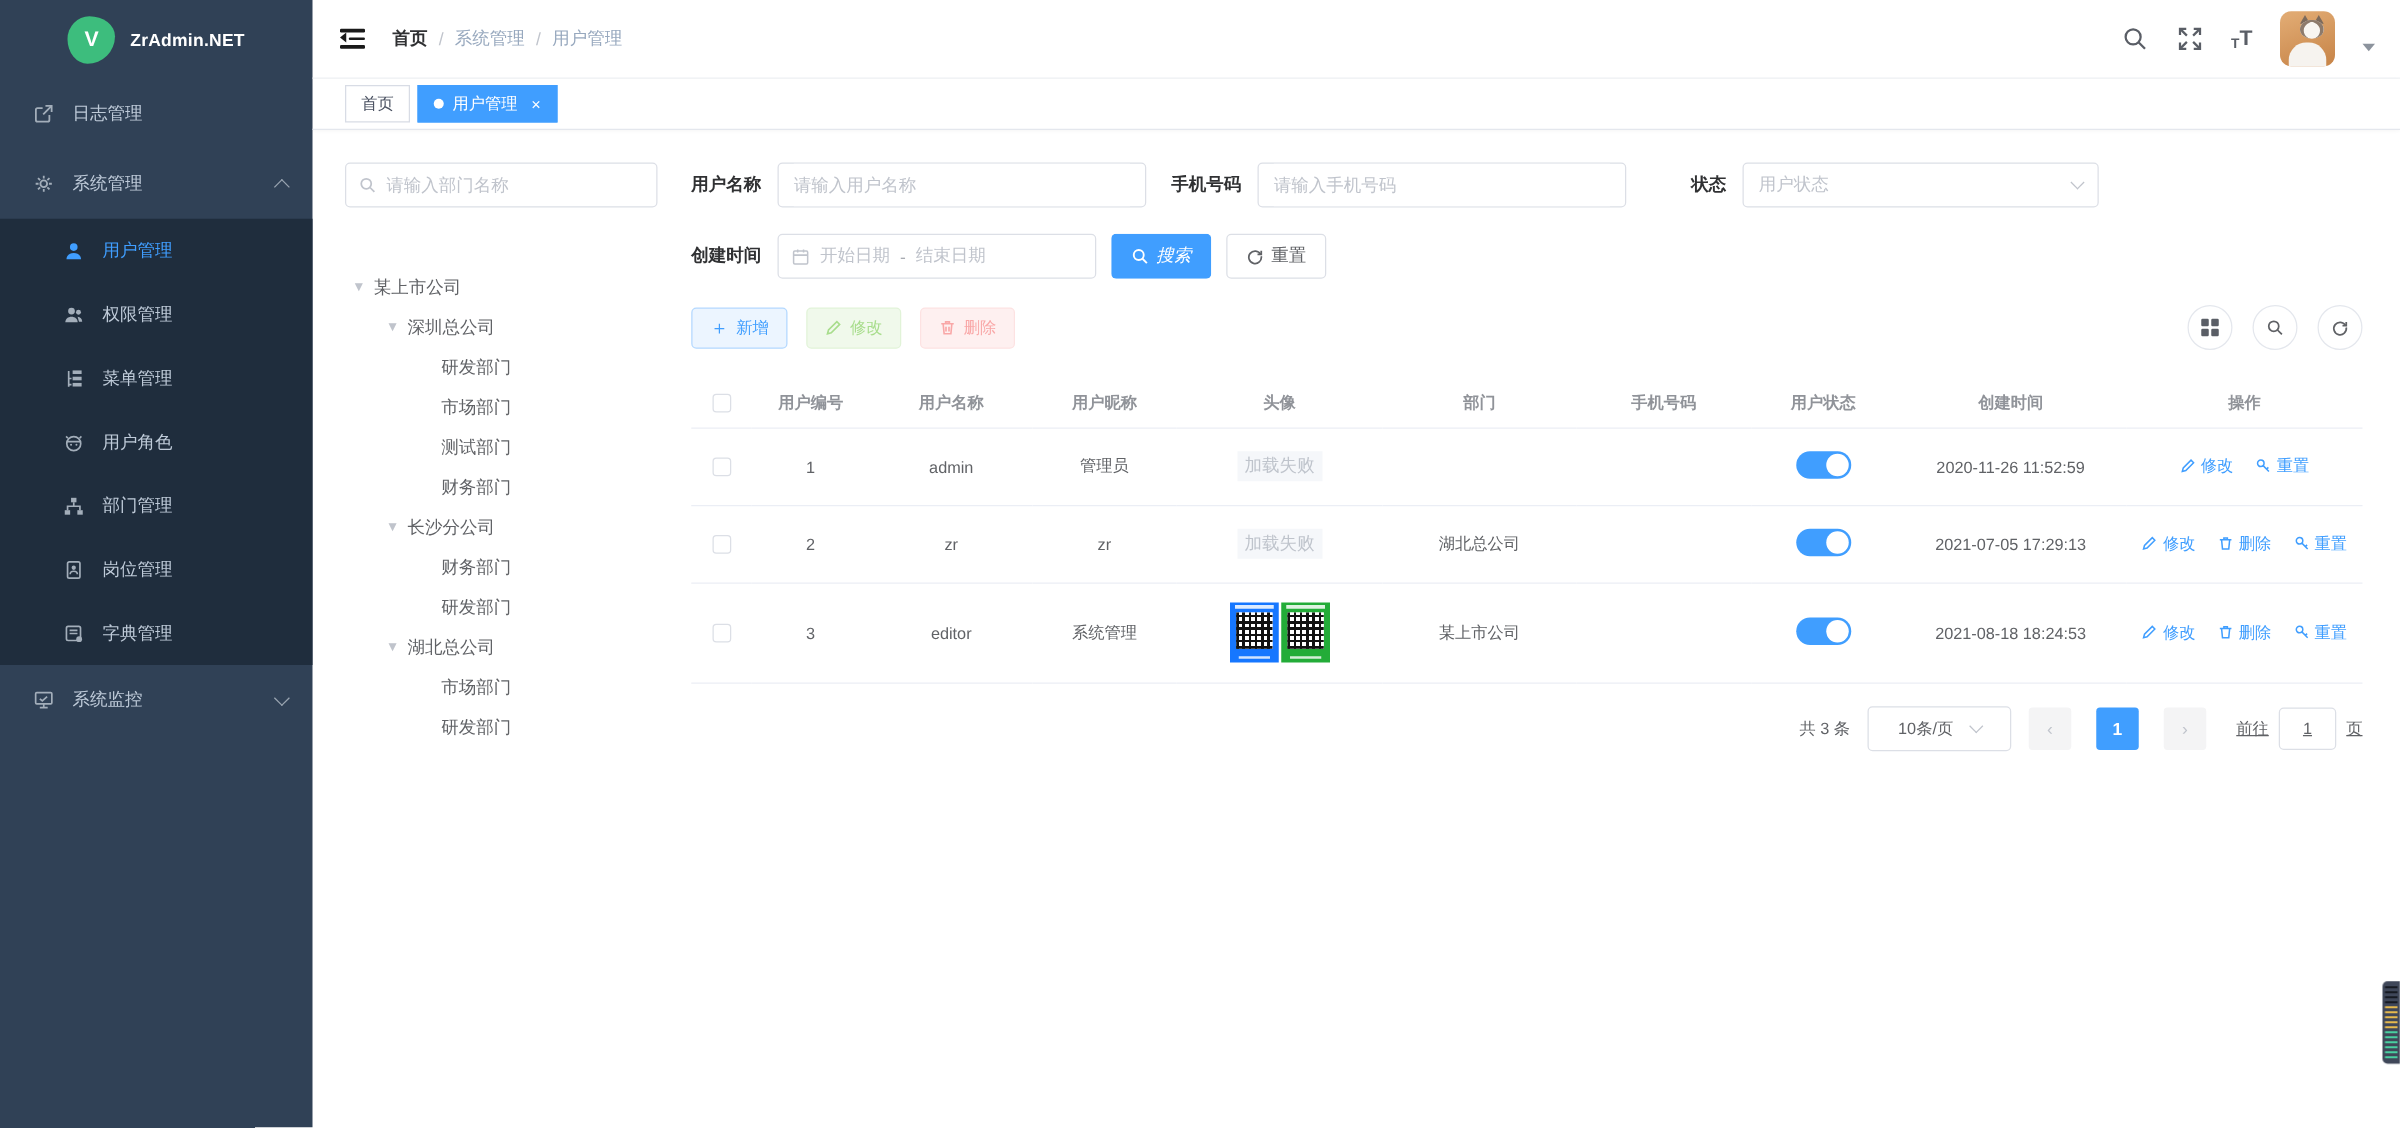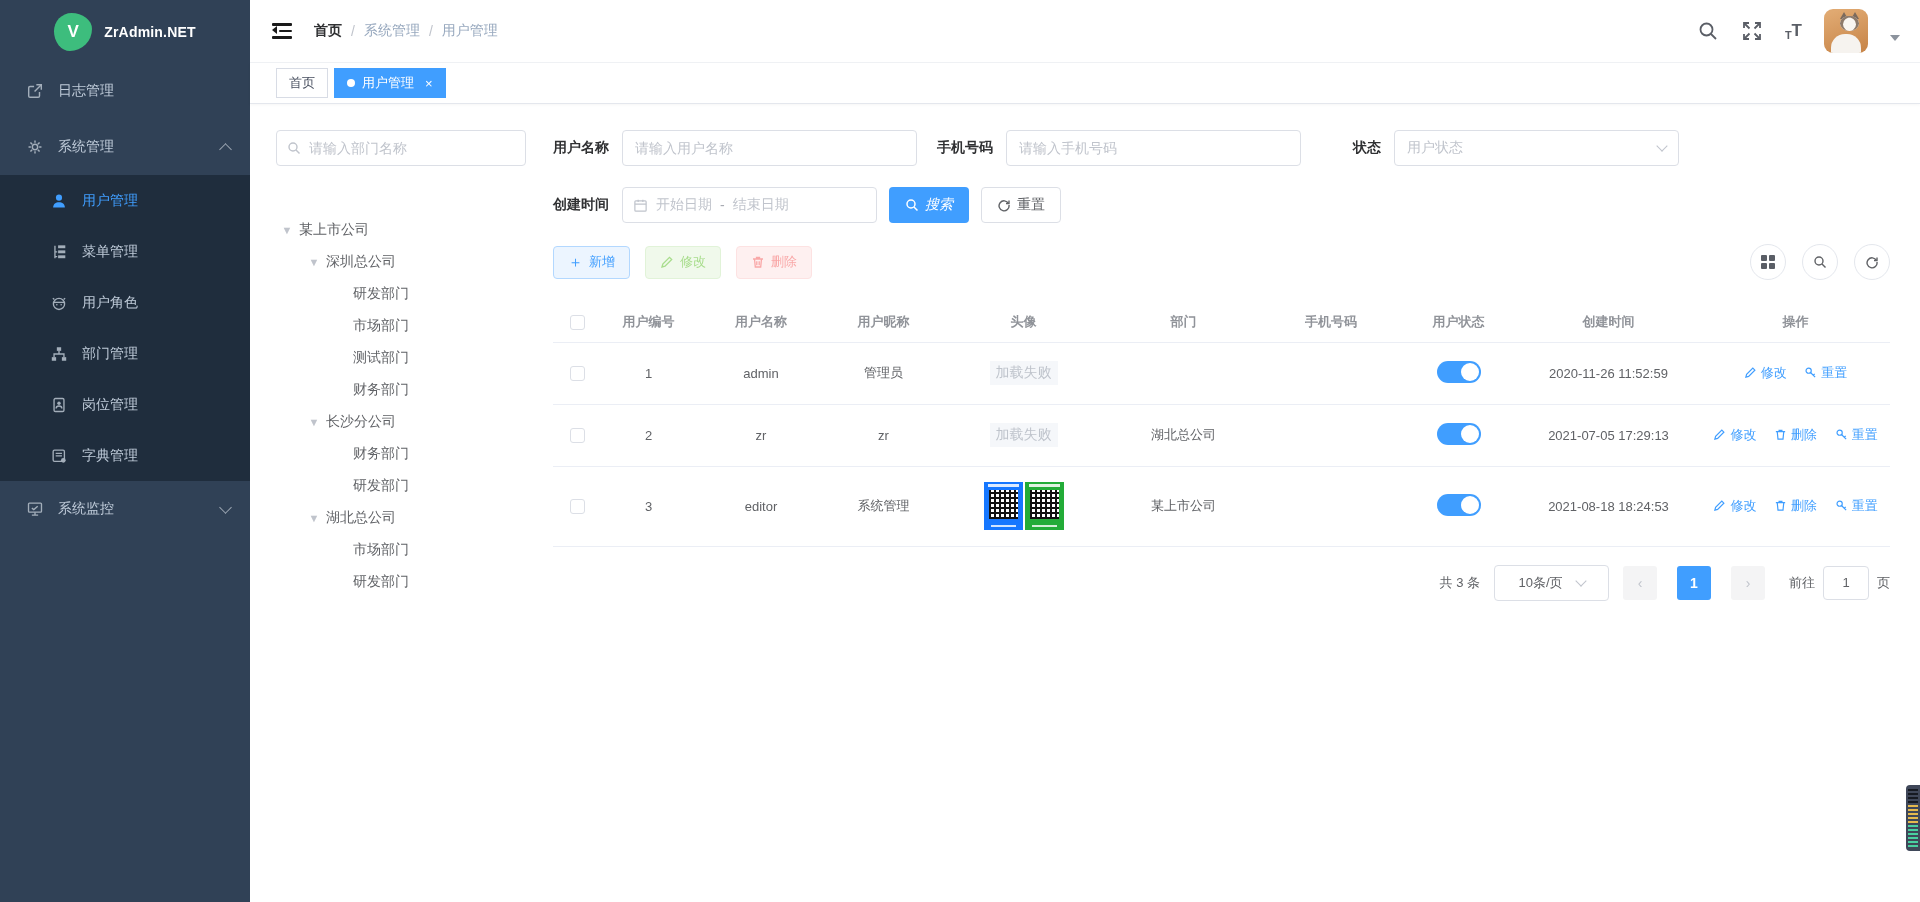--- a/index.html
+++ b/index.html
@@ -114,21 +114,21 @@
   .qr .bar { position:absolute; top:2px; left:4px; right:4px; height:3px; background:rgba(255,255,255,.85); }
   .qr .code { position:absolute; top:8px; left:5px; width:29px; height:29px; background:#fff;
     background-image:repeating-linear-gradient(0deg,#111 0 2px,transparent 2px 5px),repeating-linear-gradient(90deg,#111 0 2px,#fff 2px 5px); }
   .qr .foot { position:absolute; bottom:3px; left:7px; right:7px; height:2.5px; background:rgba(255,255,255,.8); }
 
   
   .pagination { display:flex; align-items:center; justify-content:flex-end; margin-top:18px; gap:14px; font-size:13px; color:#606266; }
   .pg-select { width:115px; height:36px; border:1px solid #dcdfe6; border-radius:4px; display:flex; align-items:center; justify-content:center; gap:14px; color:#606266; cursor:pointer; }
   .pg-btn { width:34px; height:34px; background:#f4f4f5; border-radius:3px; display:flex; align-items:center; justify-content:center; color:#c0c4cc; font-size:14px; cursor:pointer; }
   .pg-btn.current { background:#409eff; color:#fff; font-weight:bold; margin:0 6px; }
-  .pg-goto { display:flex; align-items:center; gap:8px; margin-left:10px; }
+  .pg-goto { display:flex; align-items:center; gap:8px; margin-left:10px;text-decoration:underline; }
   .pg-goto input { width:46px; height:34px; border:1px solid #dcdfe6; border-radius:4px; text-align:center; font-size:13px; color:#606266; outline:none; }
 
   
   .color-widget { position:fixed; right:0; top:785px; width:14px; height:66px; background:#3f4759; border-radius:4px 0 0 4px; overflow:hidden; padding:4px 2px; }
   .color-widget .b1 { height:16px; background:repeating-linear-gradient(180deg,#161a22 0 2px,#3f4759 2px 4px); }
   .color-widget .b2 { height:20px; background:repeating-linear-gradient(180deg,#e5b94d 0 2px,#3f4759 2px 4px); }
   .color-widget .b3 { height:22px; background:repeating-linear-gradient(180deg,#49cfa0 0 2px,#3f4759 2px 4px); }
 </style>
 </head>
 <body>
@@ -161,20 +161,29 @@
         <i class="chev up"></i>
       </div>
 
       <div class="submenu">
         <div class="menu-item active">
           <svg class="ic" viewBox="0 0 20 20" fill="currentColor" stroke="none">
               <circle cx="10" cy="6.3" r="3.4"></circle>
               <path d="M3.5 17.2c0-3.6 2.9-5.7 6.5-5.7s6.5 2.1 6.5 5.7z"></path>
             </svg>
           <span class="mi-label">用户管理</span>
+        </div>
+        <div class="menu-item">
+          <svg class="ic" viewBox="0 0 20 20" fill="currentColor" stroke="none">
+              <circle cx="8" cy="6.5" r="3"></circle>
+              <path d="M2.5 16.5c0-3.1 2.4-5 5.5-5s5.5 1.9 5.5 5z"></path>
+              <circle cx="14.2" cy="7.5" r="2.2"></circle>
+              <path d="M13.4 11.6c2.4.2 4.1 1.9 4.1 4.3h-2.8"></path>
+            </svg>
+          <span class="mi-label">权限管理</span>
         </div>
         <div class="menu-item">
           <svg class="ic" viewBox="0 0 20 20">
               <path d="M5.5 3v14M5.5 9.8h2.5M5.5 15.2h2.5" fill="none" stroke="currentColor" stroke-width="1.5"></path>
               <rect x="9" y="2.6" width="8" height="3.2" fill="currentColor"></rect>
               <rect x="9" y="8.2" width="8" height="3.2" fill="currentColor"></rect>
               <rect x="9" y="13.7" width="8" height="3.2" fill="currentColor"></rect>
             </svg>
           <span class="mi-label">菜单管理</span>
         </div>

